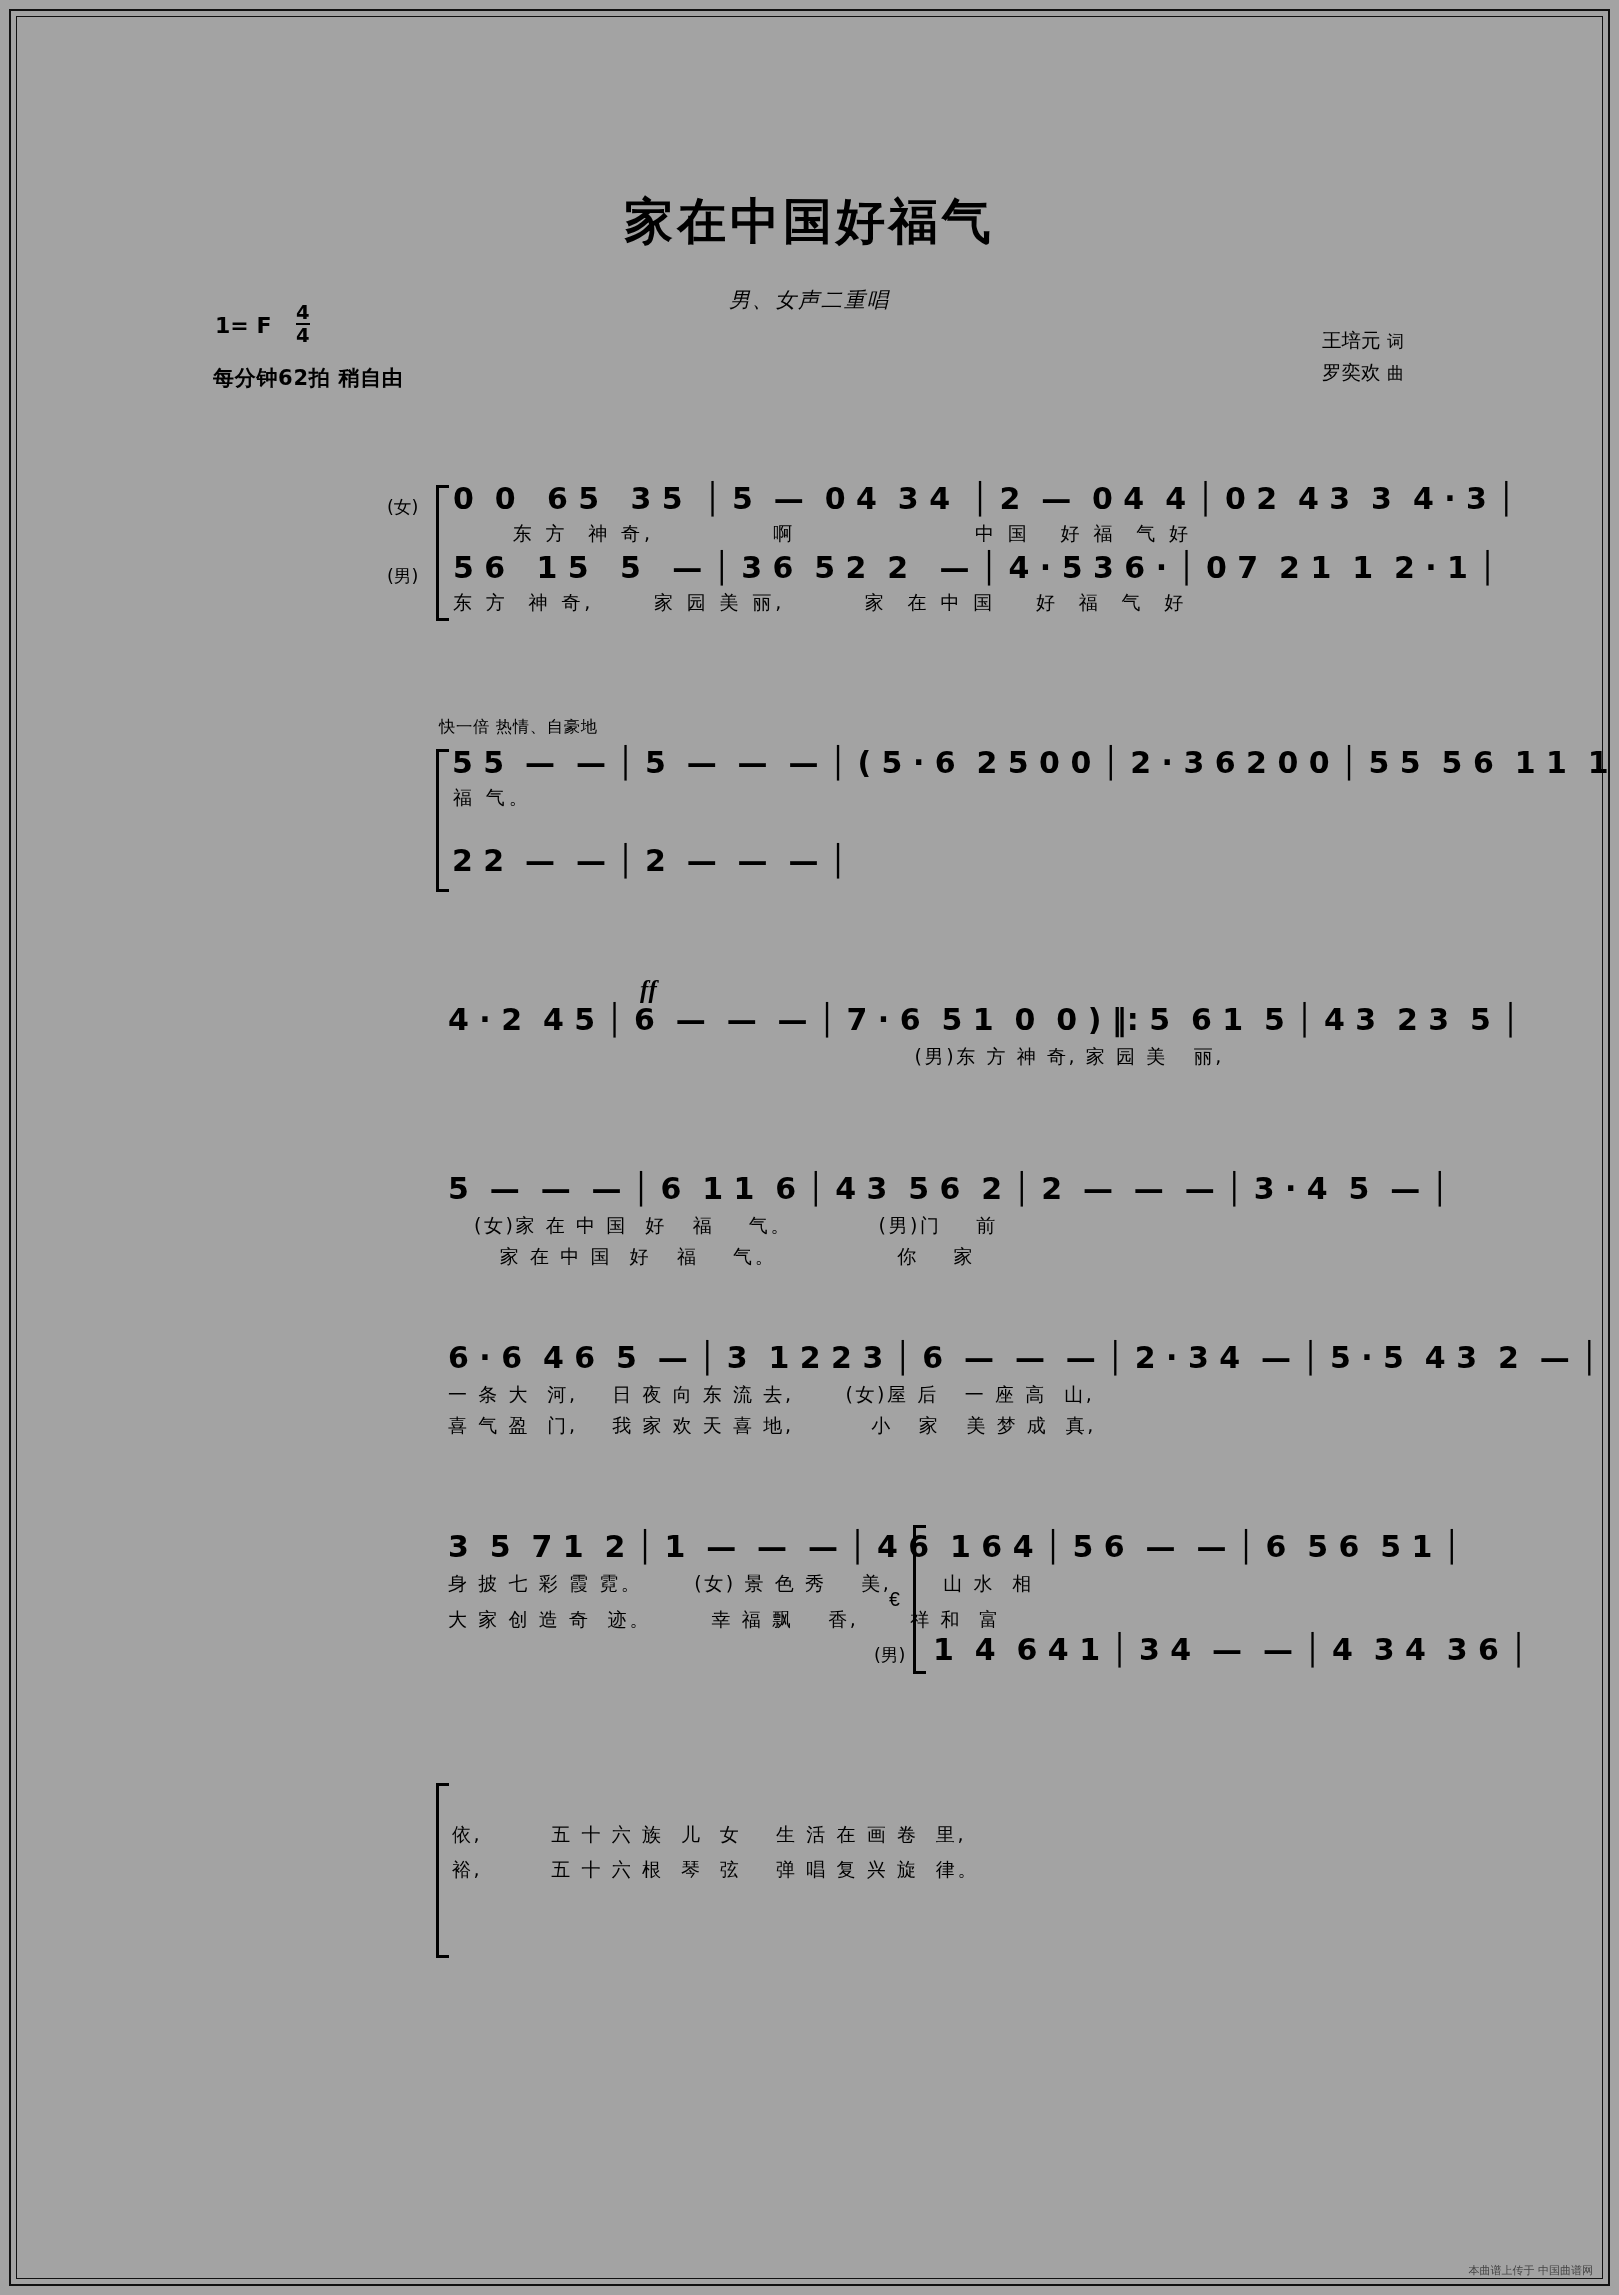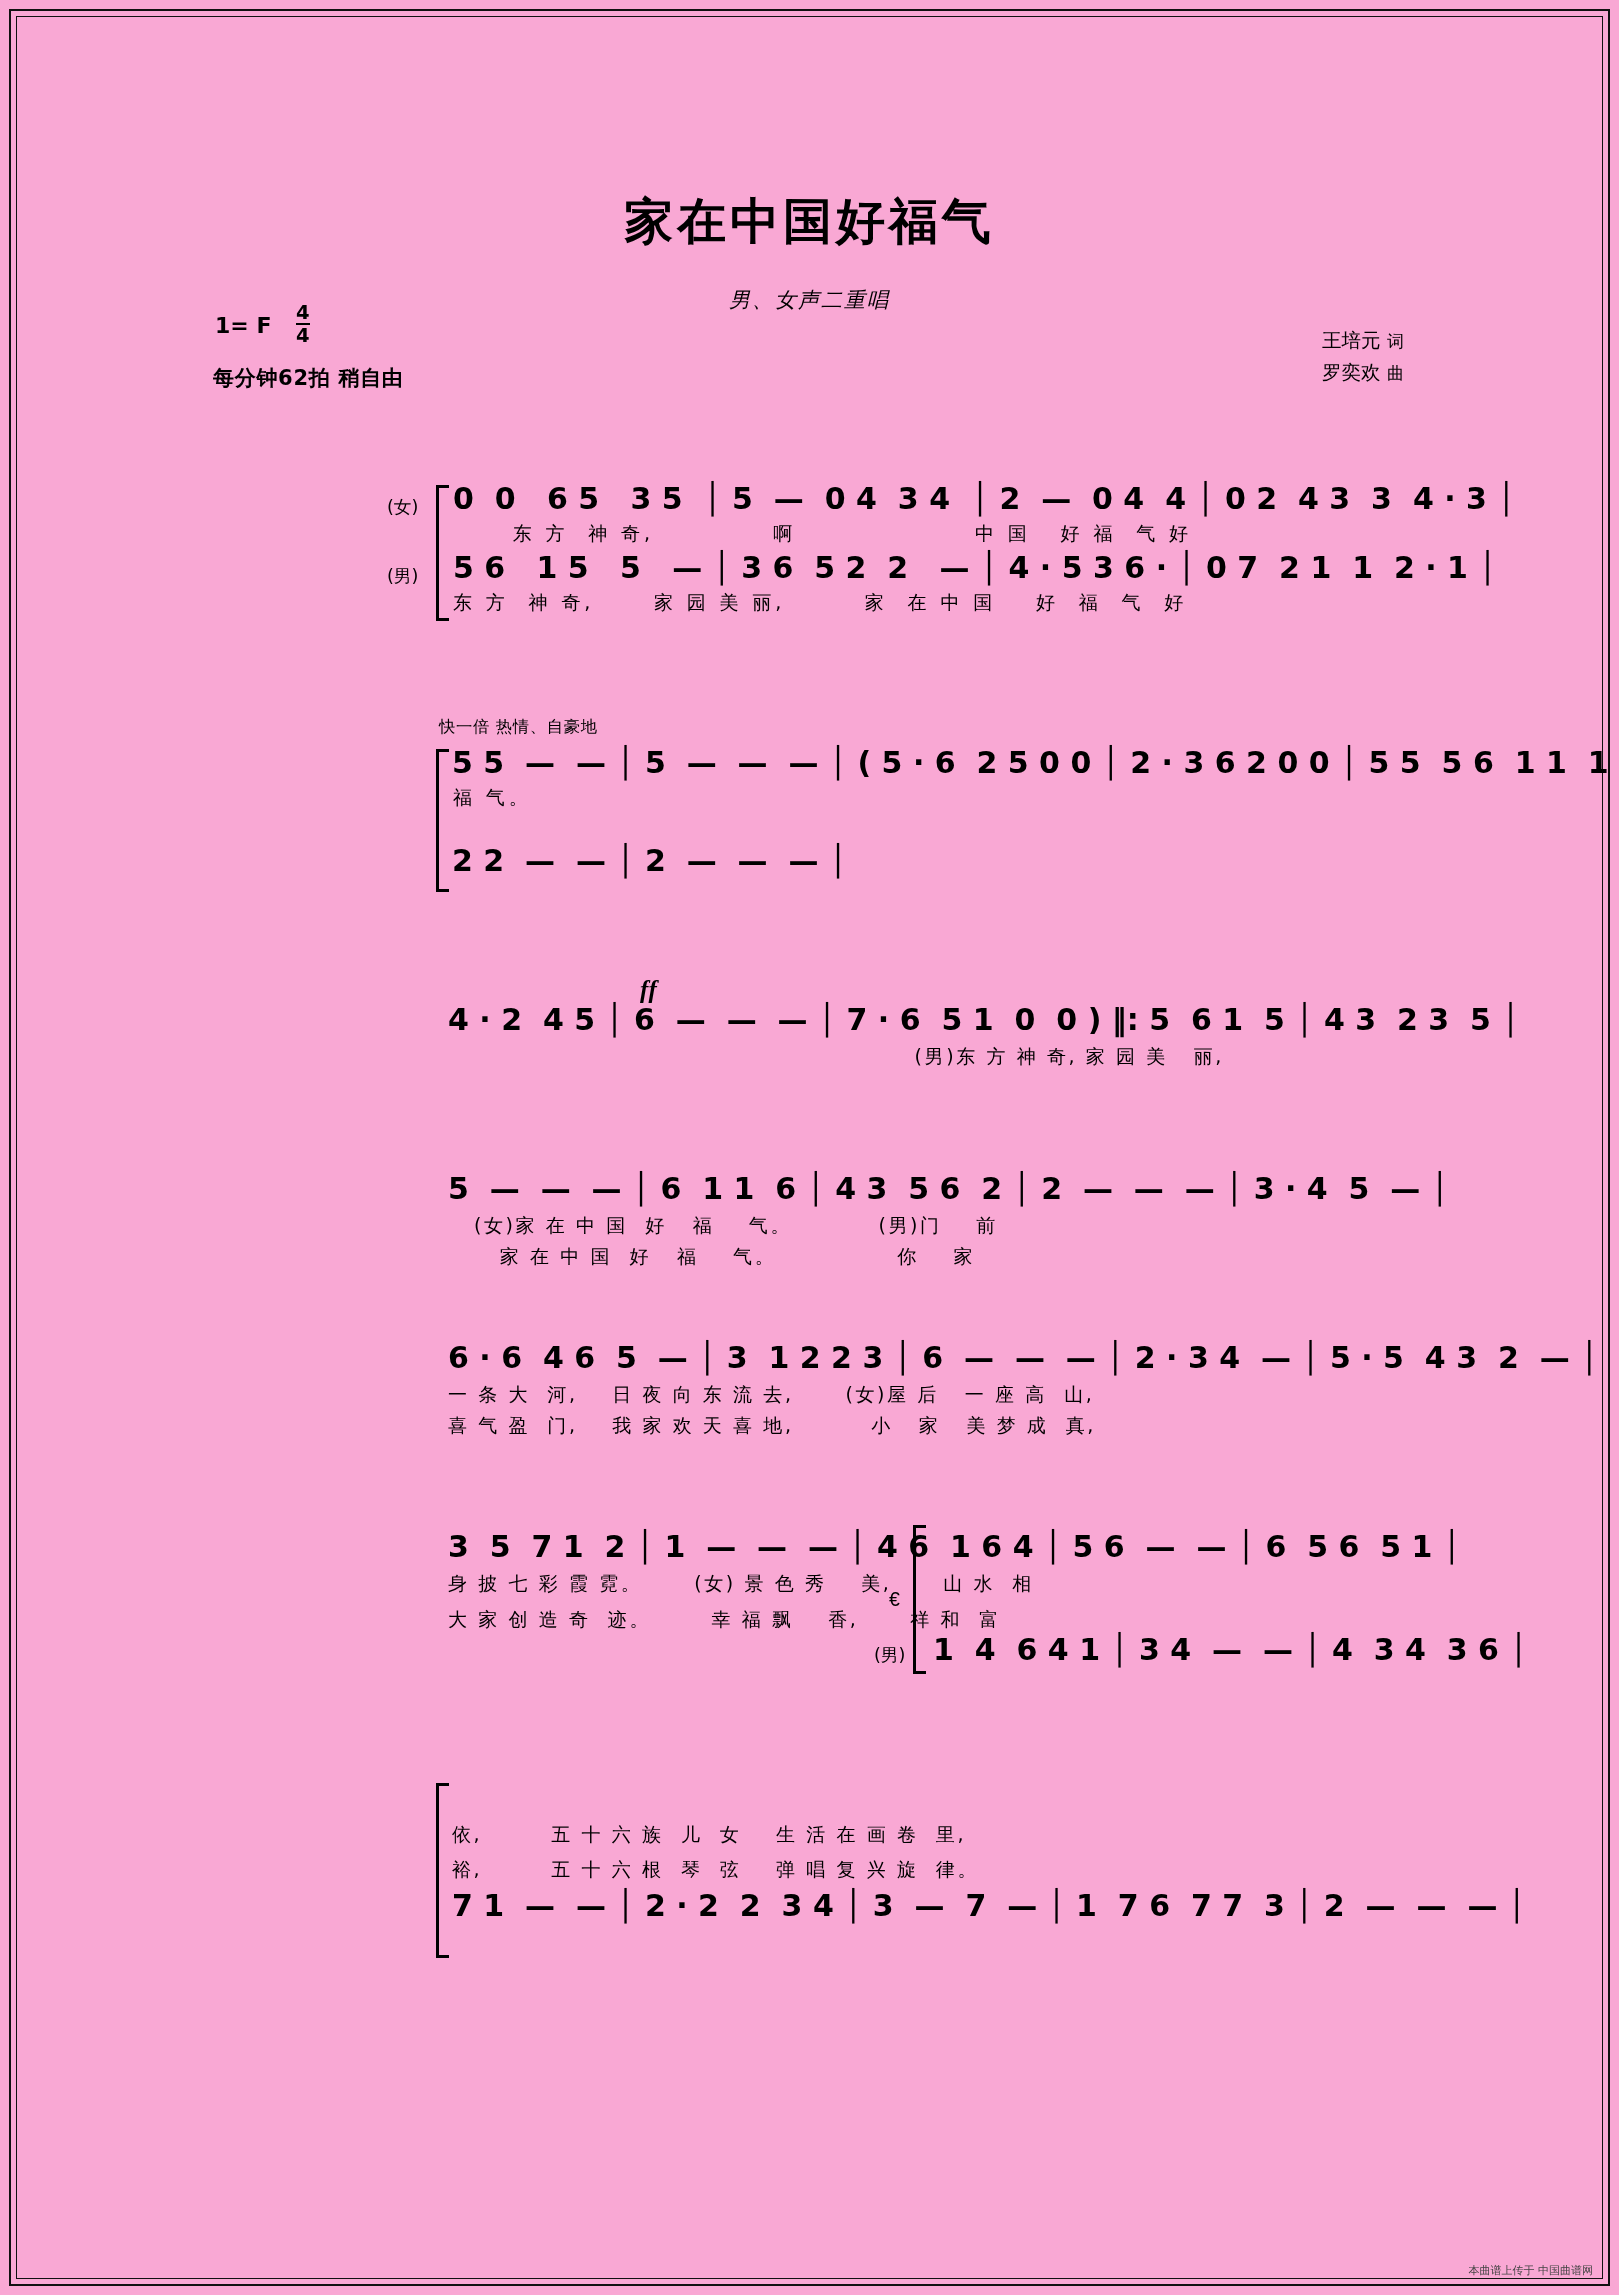--- a/index.html
+++ b/index.html
@@ -1,20 +1,20 @@
 <!DOCTYPE html>
 <html style="font-size:10.4px"><head>
 <meta charset="utf-8">
 <style>
   html,body{margin:0;padding:0;background:#f3f3f3;}
   body{font-family:"Liberation Sans", sans-serif;}
   #sheet{
     position:relative;
     width:1619px;height:2295px;
-    background:#f9a8d4;
+    background:#a3a3a3;
     margin:0 auto;
     overflow:hidden;
   }
   
   #sheet .page-border{
     position:absolute;left:9px;top:9px;right:9px;bottom:9px;
     border:2px solid #111;
     box-sizing:border-box;
   }
   #sheet .page-border-inner{
@@ -195,21 +195,20 @@
       <div class="abs voice-tag" style="left:650px;top:127px;">(男)</div>
       <div class="abs notes" style="left:709px;top:116px;">1  4  6 4 1 │ 3 4  —  — │ 4  3 4  3 6 │</div>
     </div>
   </div>
 
   <div class="row" style="top:1776px;">
     <div class="staff" style="height:195px;">
       <div class="brace" style="left:212px;top:6.5px;height:169px;"></div>
       <div class="abs lyr" style="left:228px;top:46px;letter-spacing:2.6px;">依,        五 十 六 族  儿  女    生 活 在 画 卷  里,</div>
       <div class="abs lyr" style="left:228px;top:81px;letter-spacing:2.6px;">裕,        五 十 六 根  琴  弦    弹 唱 复 兴 旋  律。</div>
-      <div class="abs notes" style="left:228px;top:112px;">7 1  —  — │ 2 · 2  2  3 4 │ 3  —  7  — │ 1  7 6  7 7  3 │ 2  —  —  — │</div>
     </div>
   </div>
 
   <div class="watermark">
     <span>本曲谱上传于 中国曲谱网</span>
   </div>
 </div>
 
 
 </body></html>

